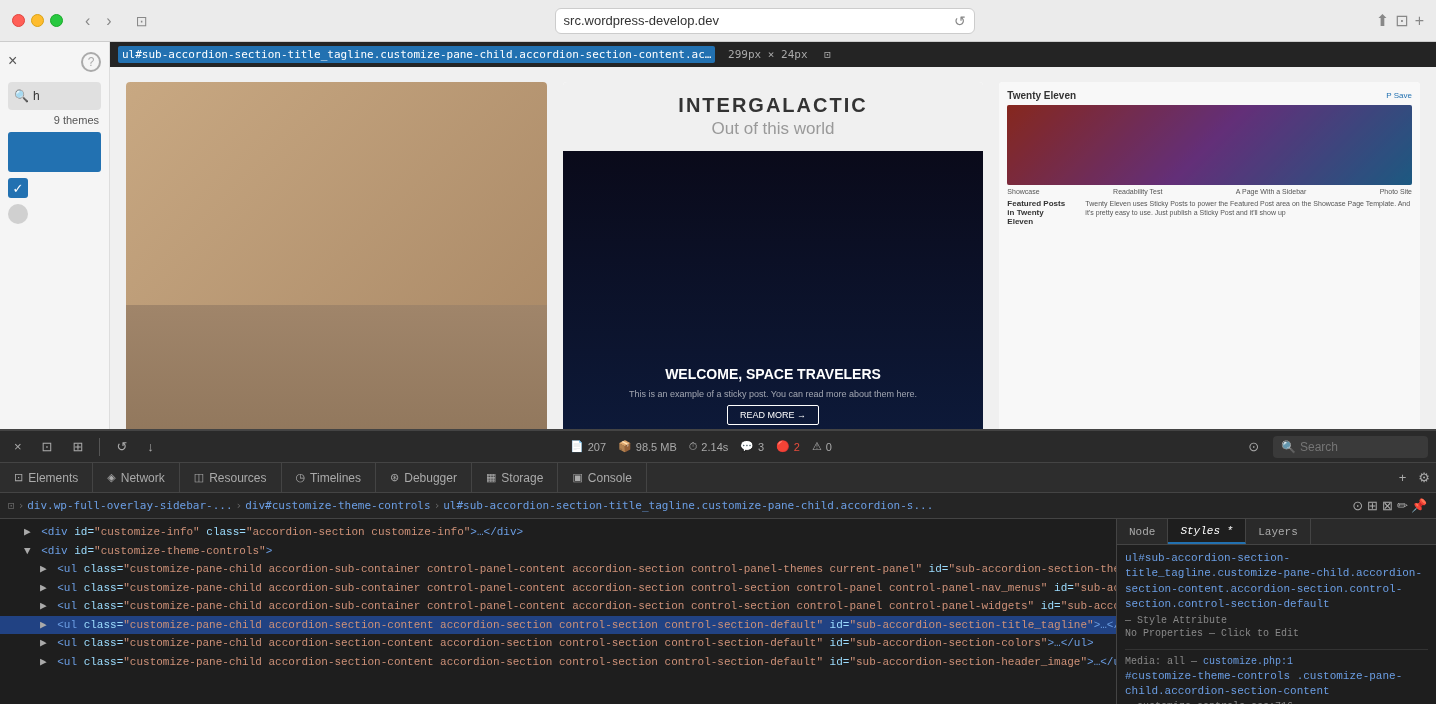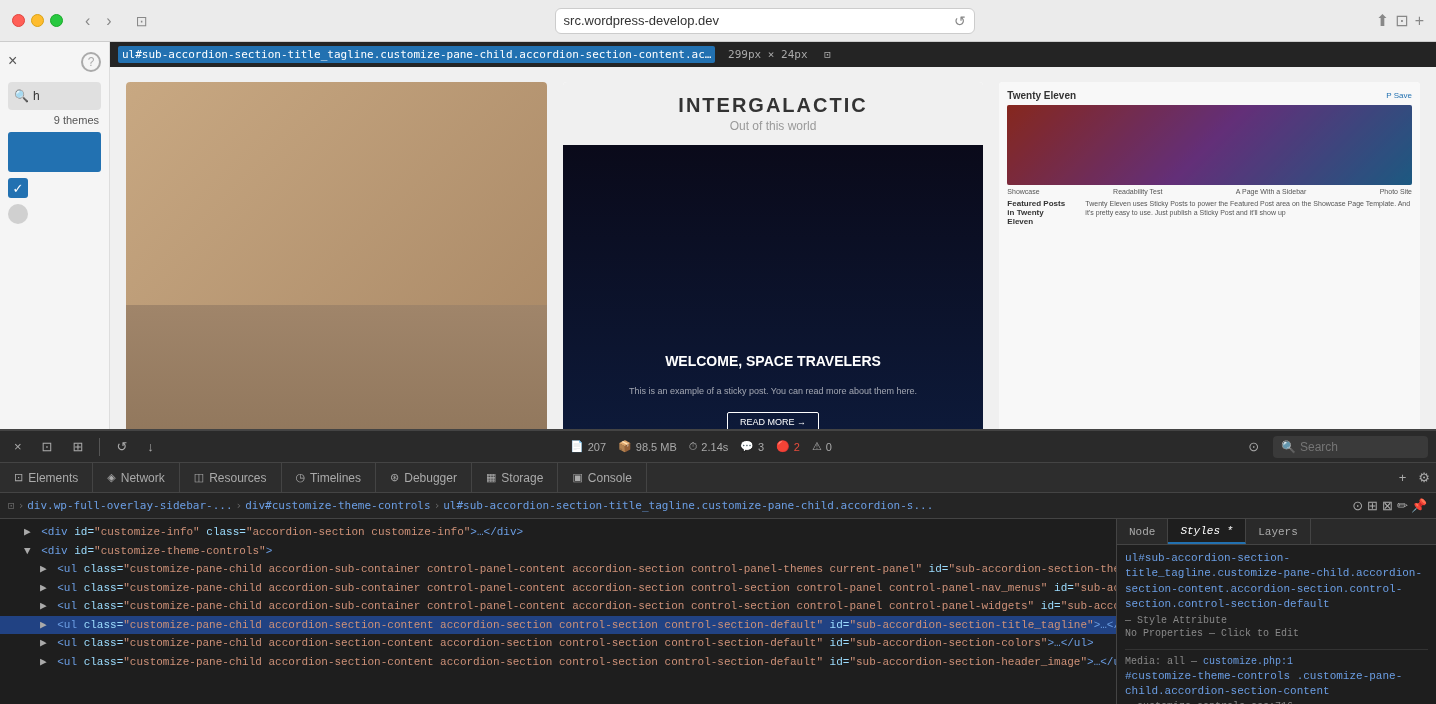--- a/index.html
+++ b/index.html
@@ -174,21 +174,20 @@
       border-radius: 4px;
     }
     .space-banner {
       width: 100%;
       flex: 1;
       background: linear-gradient(to bottom, #0a0a1a, #1a1a3a);
       position: relative;
       display: flex;
       align-items: center;
       justify-content: center;
-      gap: 10px;
     }
     .space-banner-text {
       color: white;
       font-size: 14px;
       font-weight: bold;
       text-align: center;
       line-height: 1.4;
     }
     .space-banner-subtext {
       color: rgba(255,255,255,0.6);
@@ -589,21 +588,21 @@
             <div class="theme-card-footer">
               <span class="previewing-text"><strong>Previewing:</strong> Twenty Seventeen</span>
               <button class="btn-customize">Customize</button>
             </div>
           </div>
 
           <div class="theme-card">
             <div class="theme-card-image" style="display: flex; flex-direction: column; min-height: 220px;">
               <div style="background: #f0f0f0; padding: 12px 16px; text-align: center;">
                 <div style="font-size: 20px; font-weight: bold; color: #333; letter-spacing: 2px;">INTERGALACTIC</div>
-                <div style="font-size: 12px; color: #999; margin-top: 2px;">Out of this world</div>
+                <div style="font-size: 17px; color: #999; margin-top: 2px;">Out of this world</div>
               </div>
               <div class="space-banner" style="flex:1; background: linear-gradient(to bottom, #0a0a1a 0%, #0d1a3a 60%, #1a3a5c 100%); padding: 20px; display: flex; flex-direction: column; align-items: center; justify-content: center;">
                 <div class="space-banner-text">WELCOME, SPACE TRAVELERS</div>
                 <div class="space-banner-subtext">This is an example of a sticky post. You can read more about them here.</div>
                 <button class="read-more-btn">READ MORE →</button>
               </div>
             </div>
             <div class="theme-card-footer">
               <span class="theme-name">Intergalactic</span>
               <button class="btn-live-preview">Live Preview</button>

